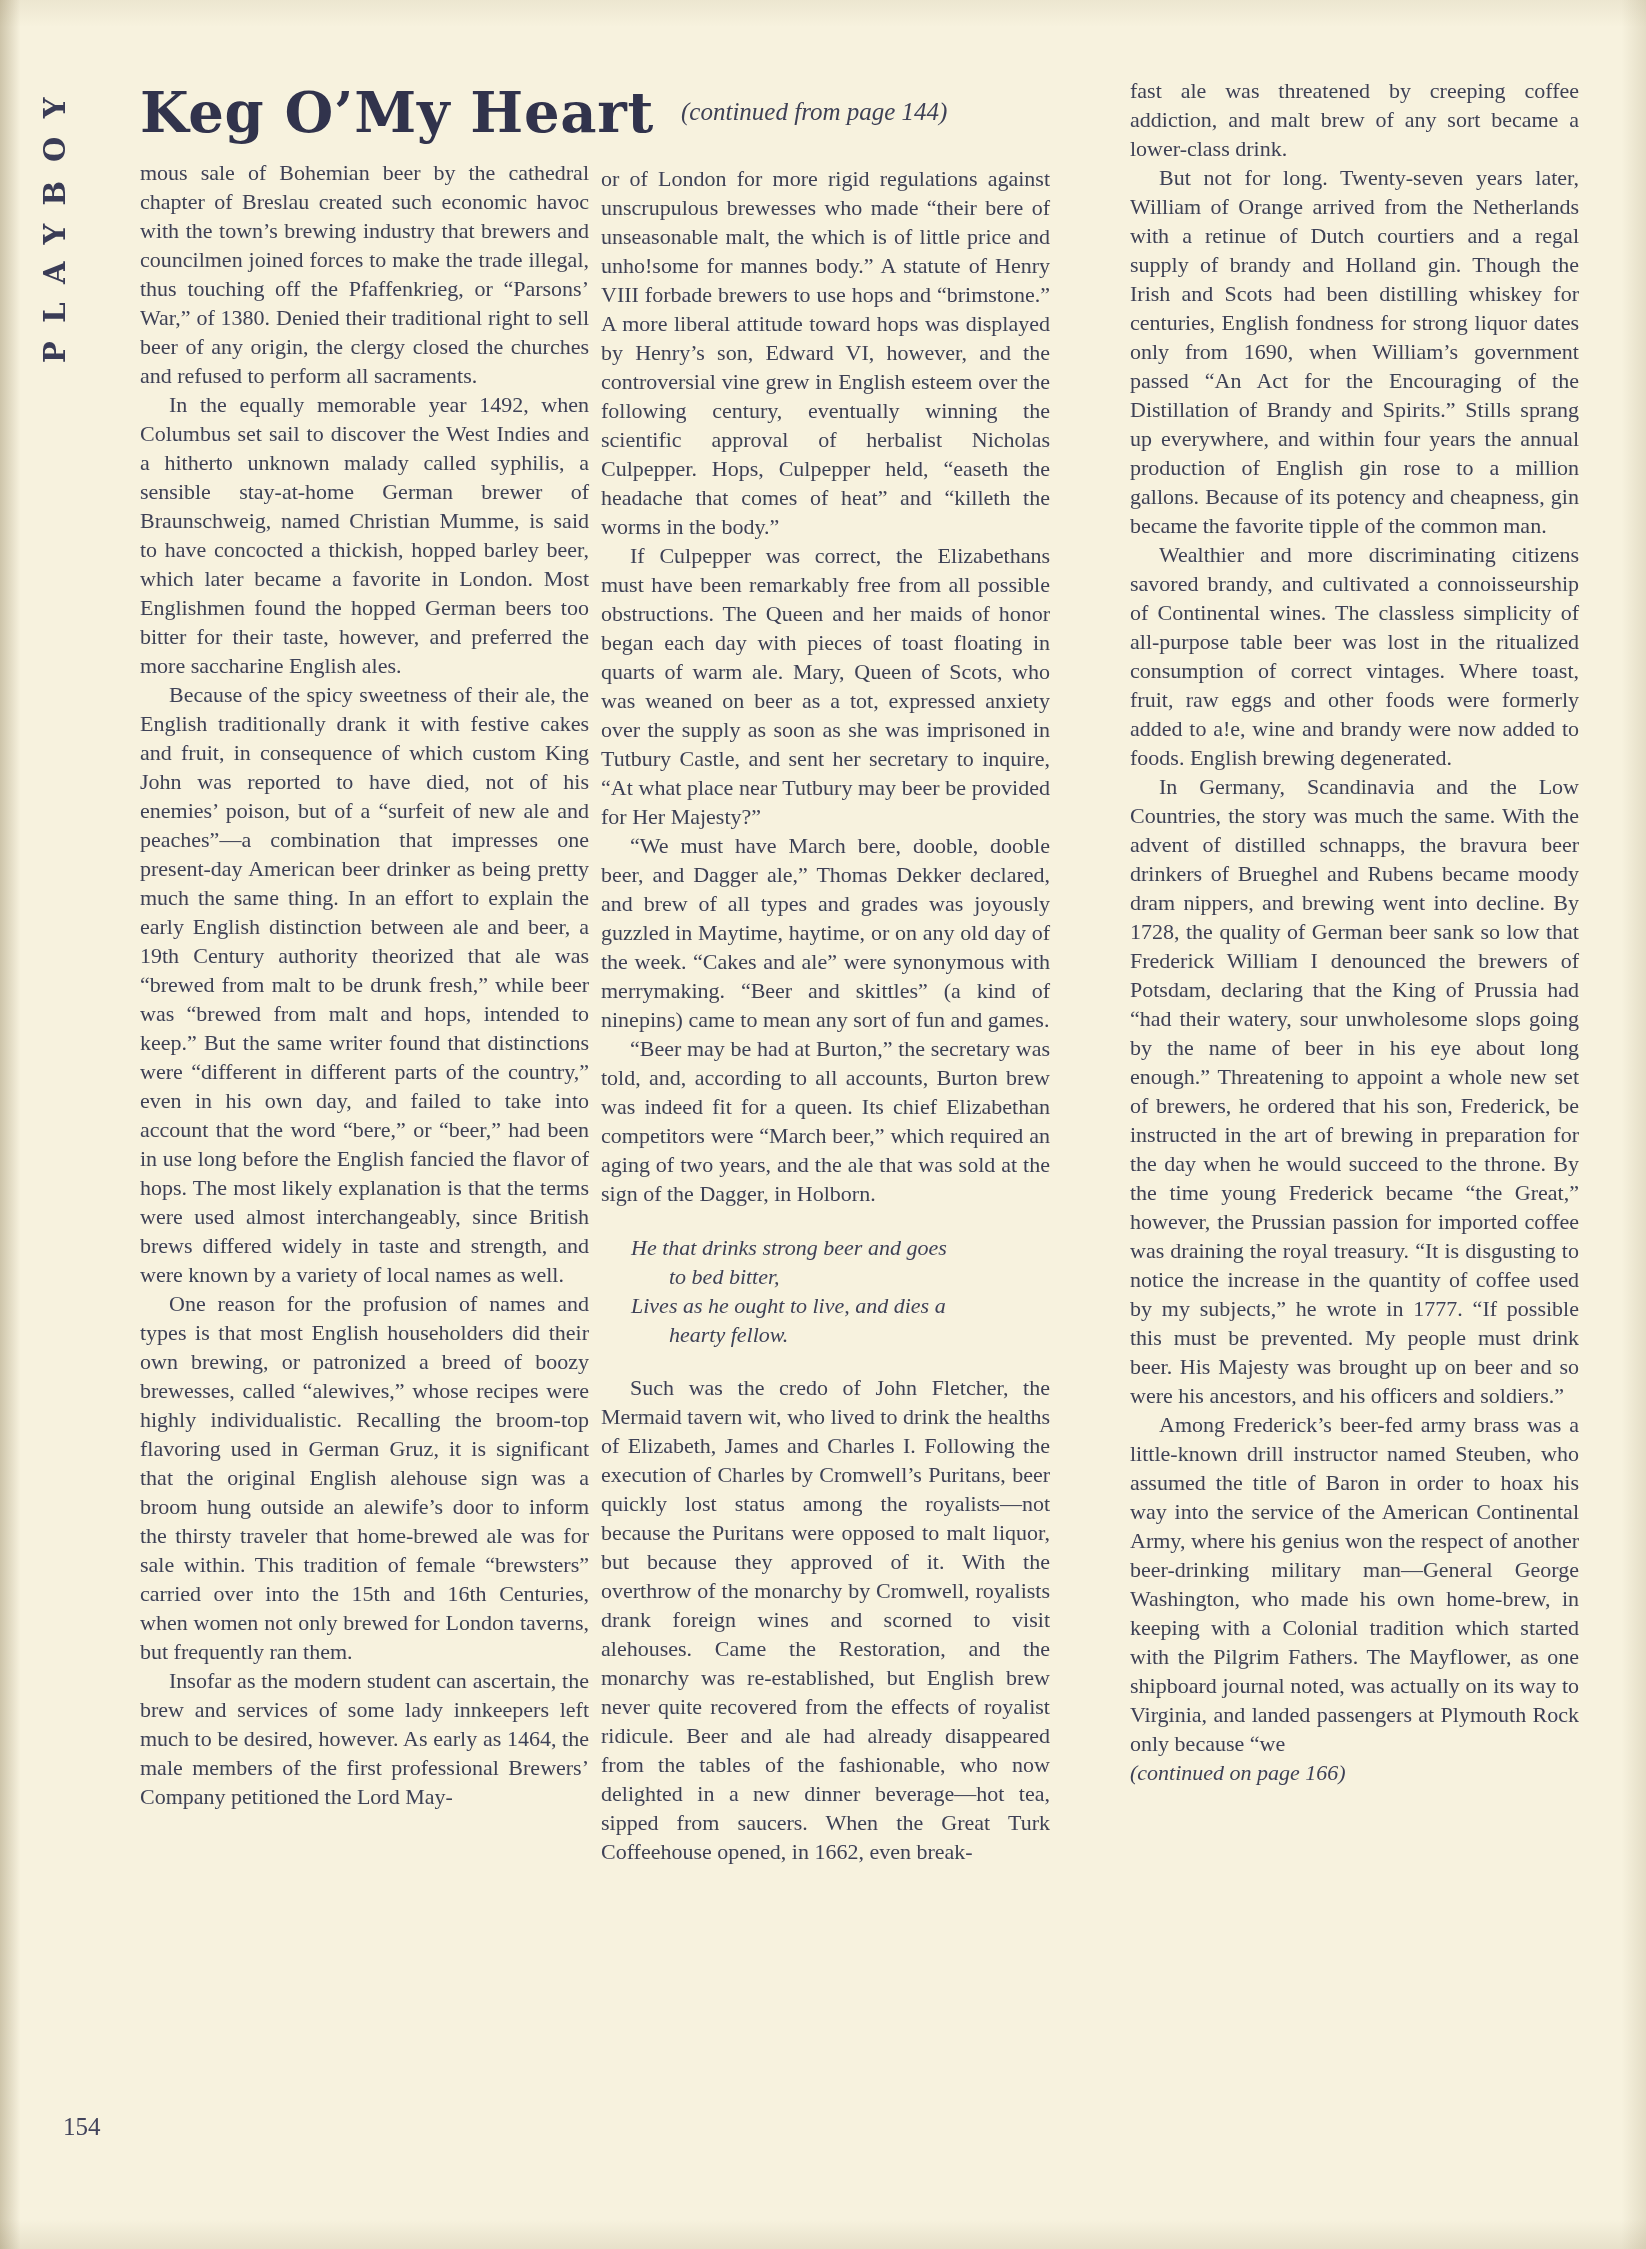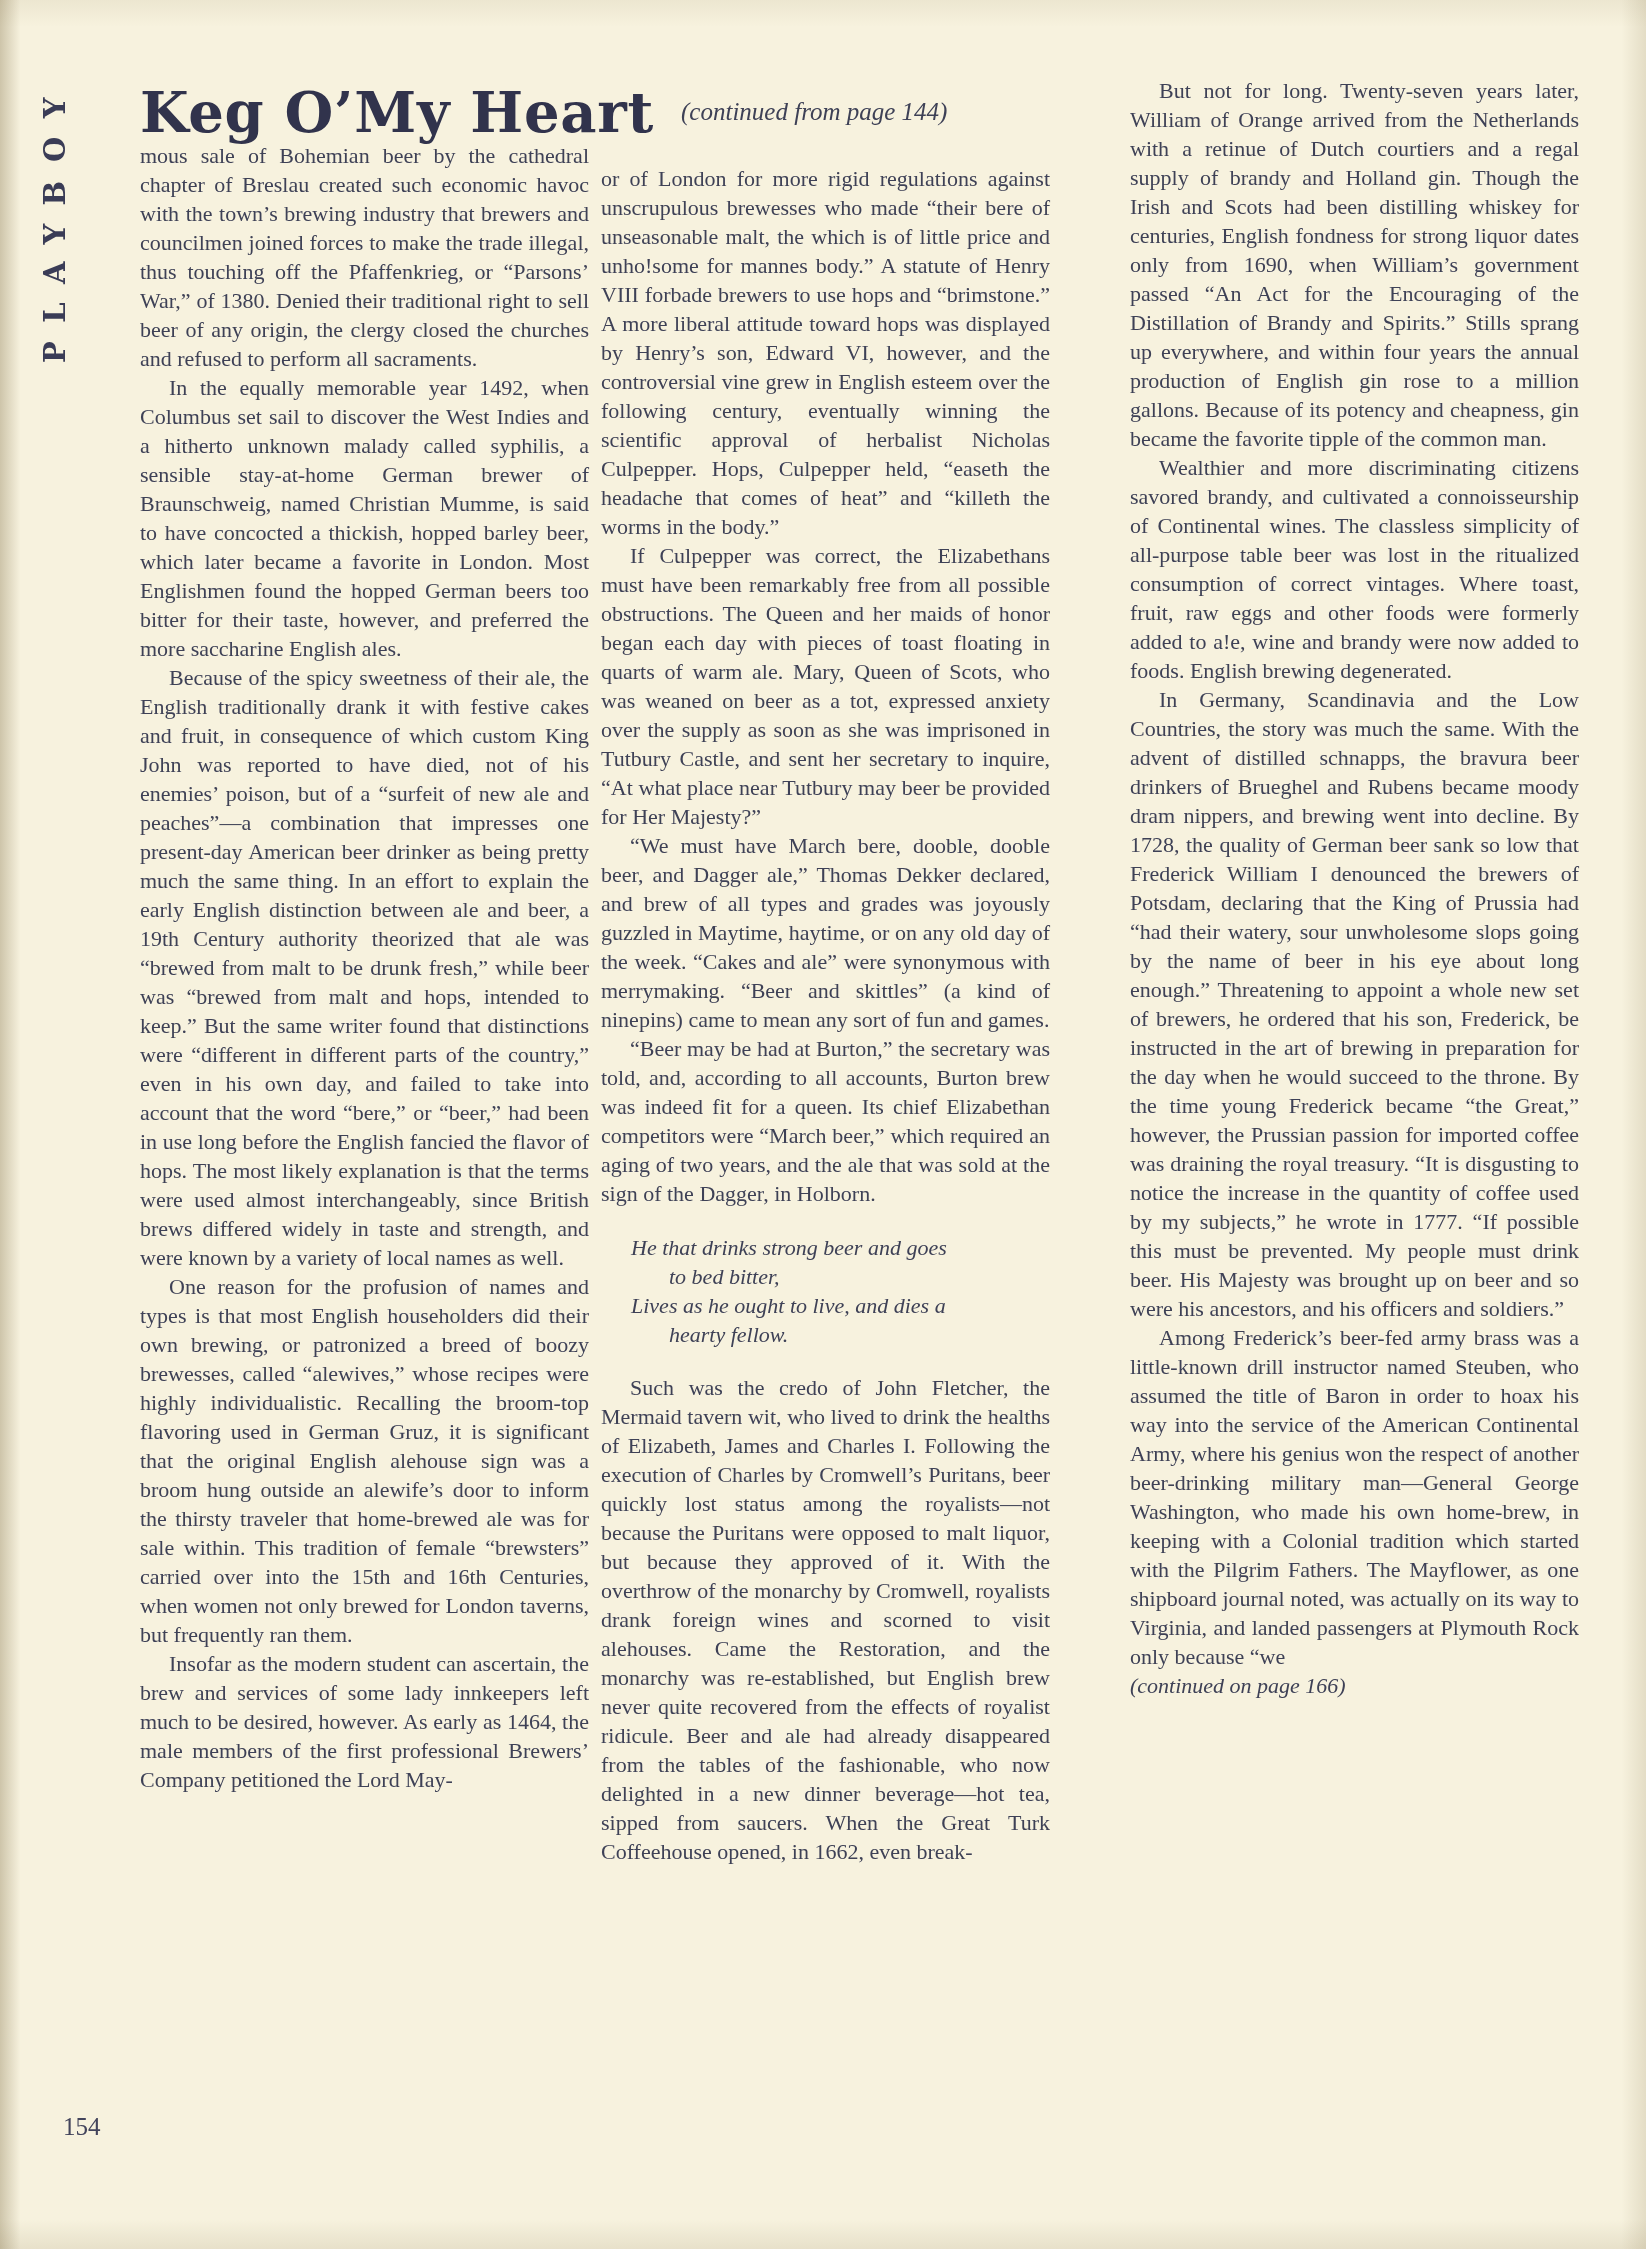--- a/index.html
+++ b/index.html
@@ -27,21 +27,21 @@
   }
   
   .title-row { position:absolute; left:140px; top:79px; display:flex; align-items:center; white-space:nowrap; }
   .article-title {
     font-family:"DejaVu Serif", serif; font-weight:bold;
     font-size:56px; color:#31334c; letter-spacing:0.7px;
   }
   .continued-from { font-style:italic; font-size:25px; color:#3e4156; margin-left:27px; }
   
   .col { position:absolute; width:449px; font-size:22px; line-height:29px; text-align:justify; }
-  .col1 { left:140px;  top:141px; }
+  .col1 { left:140px;  top:158px; }
   .col2 { left:601px;  top:164px; }
   .col3 { left:1130px; top:76px; }
   .col p { margin:0; }
   .indent { text-indent:29px; }
   .verse { margin:24.6px 0 24.6px 30px; font-style:italic; text-align:left; }
   .verse div { line-height:29px; }
   .verse .cont { padding-left:38px; }
   .continued-on { font-style:italic; }
   
   .page-number { position:absolute; left:63px; top:2113px; font-size:25px; color:#43455c; }
@@ -76,20 +76,21 @@
     <div class="verse">
       <div>He that drinks strong beer and goes</div>
       <div class="cont">to bed bitter,</div>
       <div>Lives as he ought to live, and dies a</div>
       <div class="cont">hearty fellow.</div>
     </div>
     <p class="indent">Such was the credo of John Fletcher, the Mermaid tavern wit, who lived to drink the healths of Elizabeth, James and Charles I. Following the execution of Charles by Cromwell’s Puritans, beer quickly lost status among the royalists—not because the Puritans were opposed to malt liquor, but because they approved of it. With the overthrow of the monarchy by Cromwell, royalists drank foreign wines and scorned to visit alehouses. Came the Restoration, and the monarchy was re-established, but English brew never quite recovered from the effects of royalist ridicule. Beer and ale had already disappeared from the tables of the fashionable, who now delighted in a new dinner beverage—hot tea, sipped from saucers. When the Great Turk Coffeehouse opened, in 1662, even break-</p>
   </div>
 
   <div class="col col3">
+    <p>fast ale was threatened by creeping coffee addiction, and malt brew of any sort became a lower-class drink.</p>
     <p class="indent">But not for long. Twenty-seven years later, William of Orange arrived from the Netherlands with a retinue of Dutch courtiers and a regal supply of brandy and Holland gin. Though the Irish and Scots had been distilling whiskey for centuries, English fondness for strong liquor dates only from 1690, when William’s government passed “An Act for the Encouraging of the Distillation of Brandy and Spirits.” Stills sprang up everywhere, and within four years the annual production of English gin rose to a million gallons. Because of its potency and cheapness, gin became the favorite tipple of the common man.</p>
     <p class="indent">Wealthier and more discriminating citizens savored brandy, and cultivated a connoisseurship of Continental wines. The classless simplicity of all-purpose table beer was lost in the ritualized consumption of correct vintages. Where toast, fruit, raw eggs and other foods were formerly added to a!e, wine and brandy were now added to foods. English brewing degenerated.</p>
     <p class="indent">In Germany, Scandinavia and the Low Countries, the story was much the same. With the advent of distilled schnapps, the bravura beer drinkers of Brueghel and Rubens became moody dram nippers, and brewing went into decline. By 1728, the quality of German beer sank so low that Frederick William I denounced the brewers of Potsdam, declaring that the King of Prussia had “had their watery, sour unwholesome slops going by the name of beer in his eye about long enough.” Threatening to appoint a whole new set of brewers, he ordered that his son, Frederick, be instructed in the art of brewing in preparation for the day when he would succeed to the throne. By the time young Frederick became “the Great,” however, the Prussian passion for imported coffee was draining the royal treasury. “It is disgusting to notice the increase in the quantity of coffee used by my subjects,” he wrote in 1777. “If possible this must be prevented. My people must drink beer. His Majesty was brought up on beer and so were his ancestors, and his officers and soldiers.”</p>
     <p class="indent">Among Frederick’s beer-fed army brass was a little-known drill instructor named Steuben, who assumed the title of Baron in order to hoax his way into the service of the American Continental Army, where his genius won the respect of another beer-drinking military man—General George Washington, who made his own home-brew, in keeping with a Colonial tradition which started with the Pilgrim Fathers. The Mayflower, as one shipboard journal noted, was actually on its way to Virginia, and landed passengers at Plymouth Rock only because “we</p>
     <p class="continued-on">(continued on page 166)</p>
   </div>
 
   <div class="page-number">154</div>
 
 </div>

